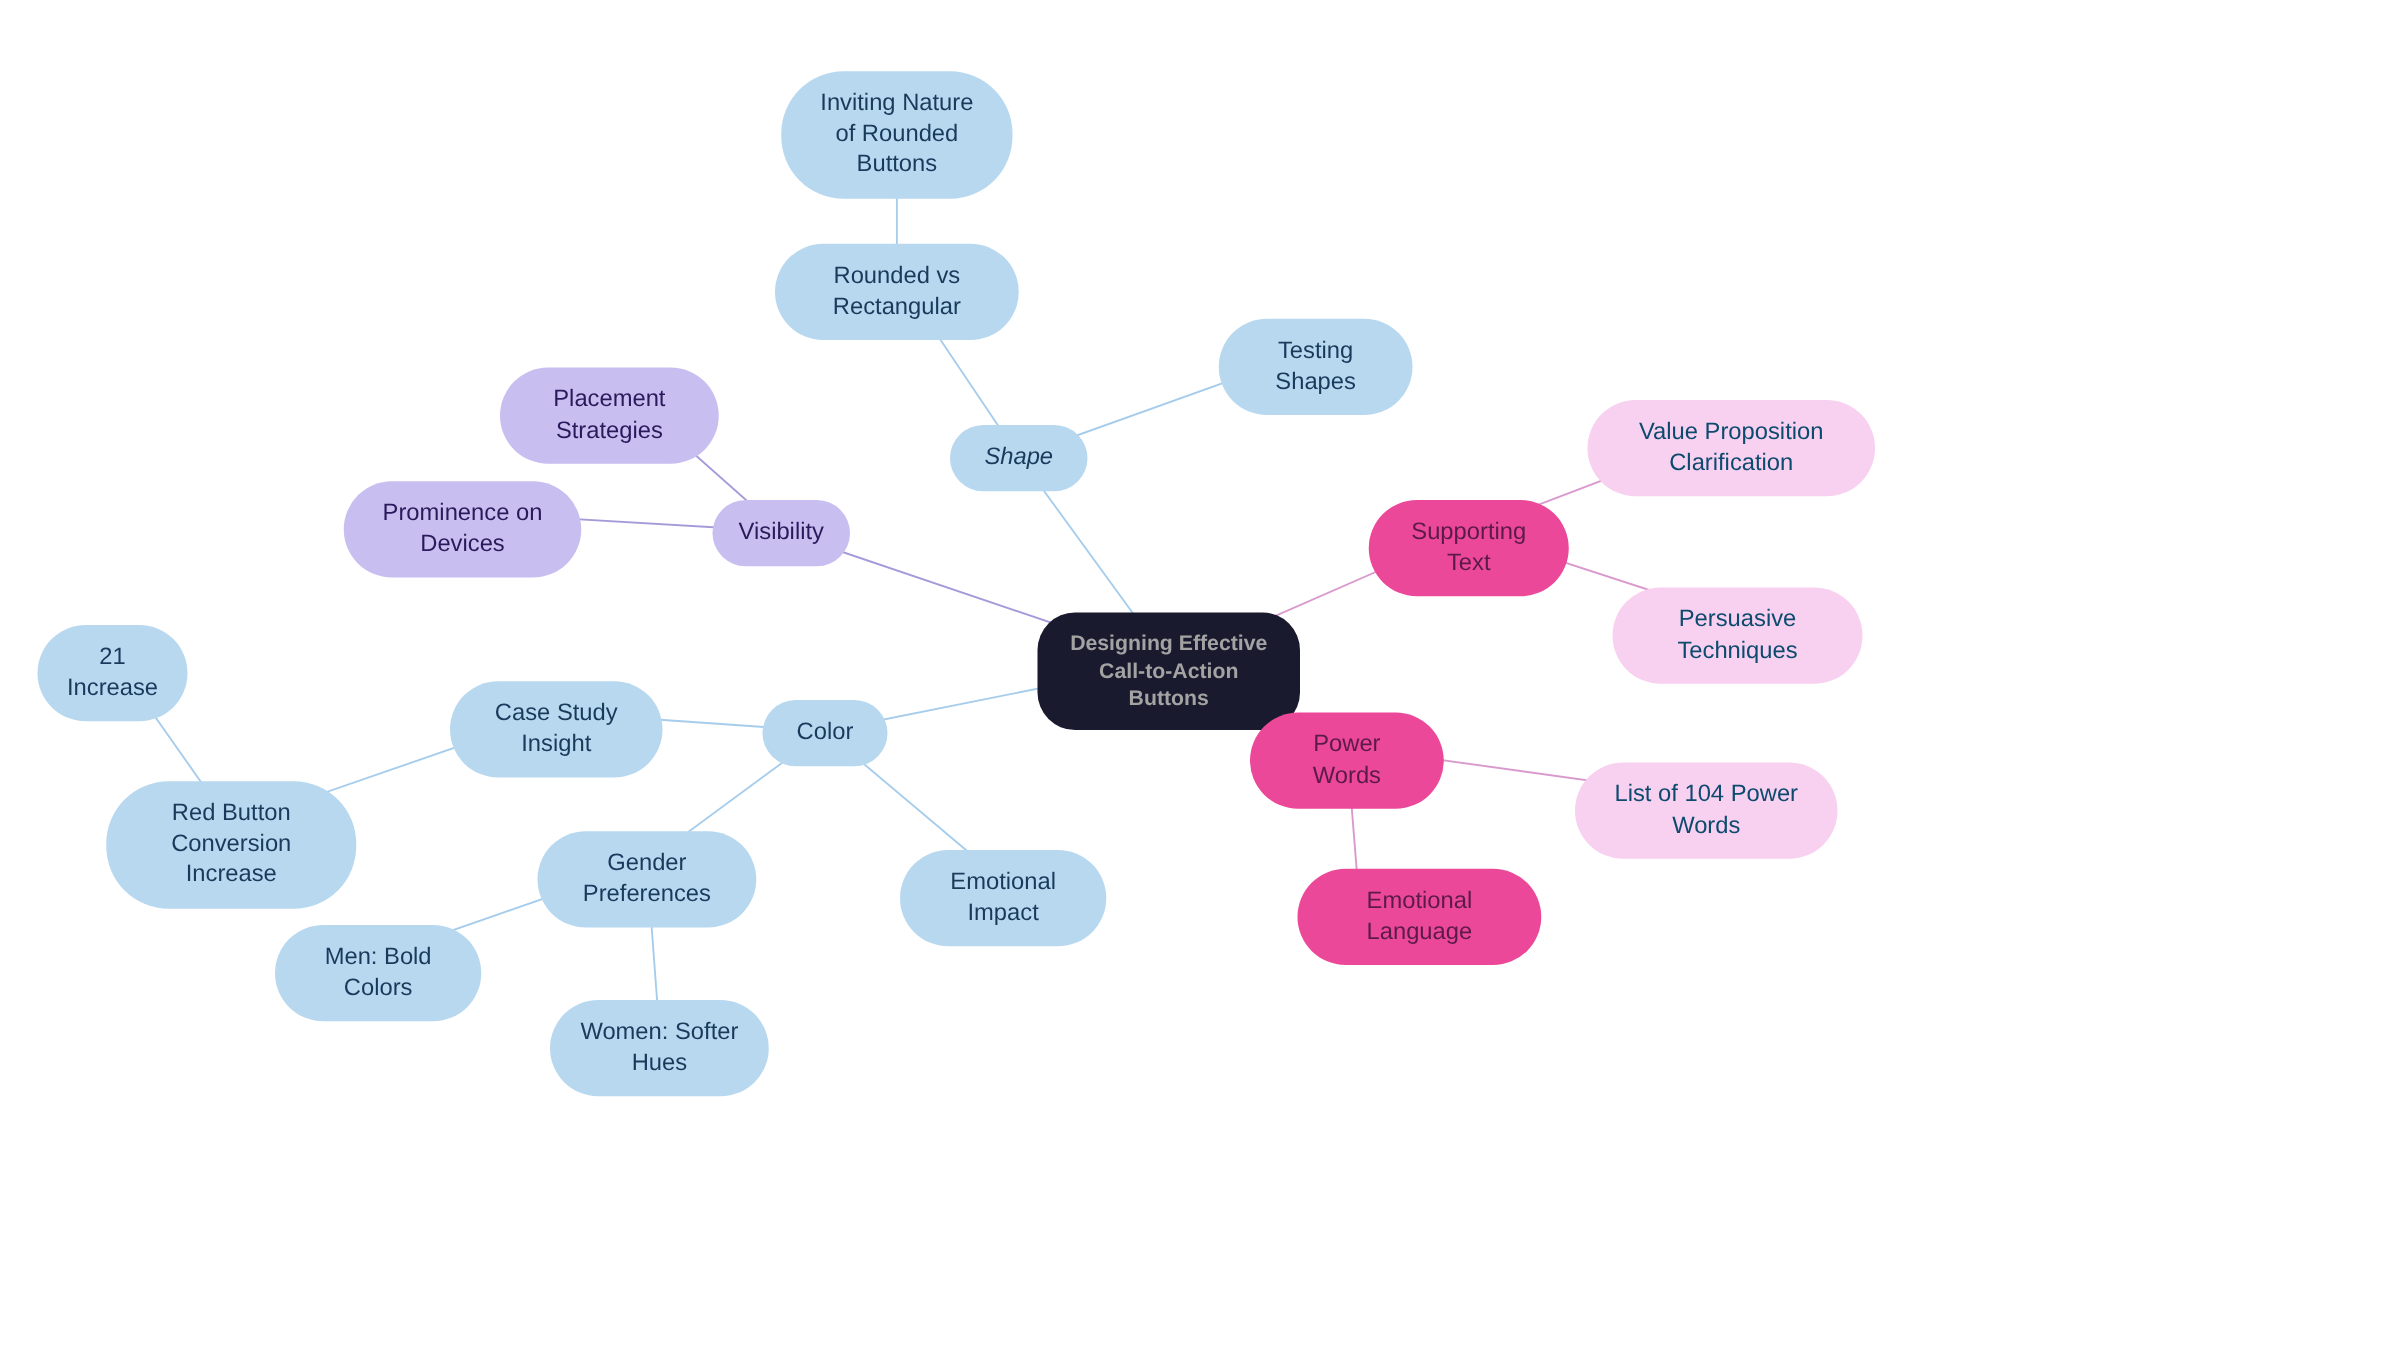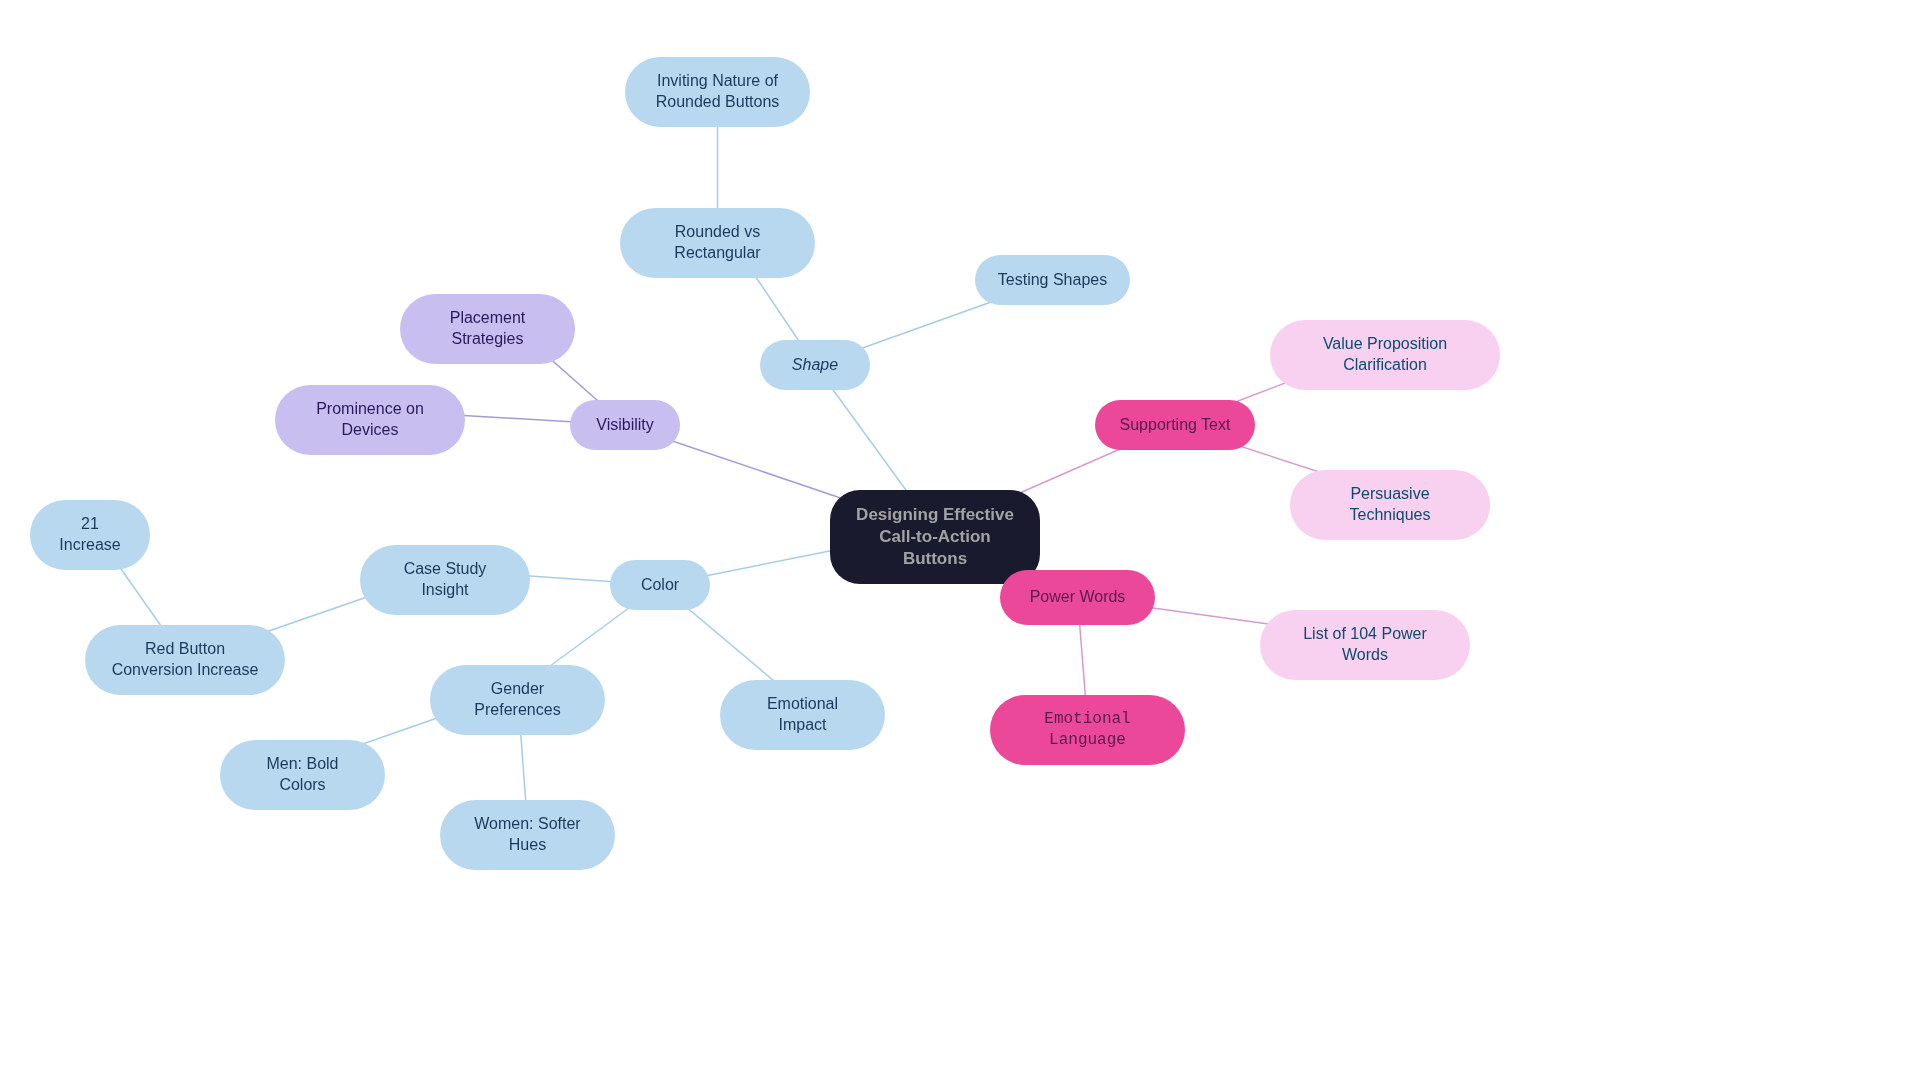--- a/index.html
+++ b/index.html
@@ -23,21 +23,21 @@
       height: 1083px;
       pointer-events: none;
     }
     .node {
       position: absolute;
       border-radius: 50px;
       display: flex;
       align-items: center;
       justify-content: center;
       text-align: center;
-      font-size: 16px;
+      font-size: 19px;
       font-weight: 500;
       cursor: default;
       line-height: 1.3;
       padding: 14px 22px;
     }
     .node-blue {
       background: #b8d8f0;
       color: #1a3a5c;
       border: none;
     }
@@ -88,34 +88,34 @@
       <line x1="517.5" y1="690" x2="527.5" y2="825" stroke="#90c0e8" stroke-width="1.5" opacity="0.8"></line>
       <line x1="1175" y1="425" x2="1385" y2="345" stroke="#d080c0" stroke-width="1.5" opacity="0.8"></line>
       <line x1="1175" y1="425" x2="1390" y2="495" stroke="#d080c0" stroke-width="1.5" opacity="0.8"></line>
       <line x1="1077.5" y1="597.5" x2="1365" y2="637.5" stroke="#d080c0" stroke-width="1.5" opacity="0.8"></line>
       <line x1="1077.5" y1="597.5" x2="1087.5" y2="722.5" stroke="#d080c0" stroke-width="1.5" opacity="0.8"></line>
     </svg>
 <div class="node node-center" style="left: 830px; top: 490px; width: 210px; min-height: 80px;">Designing Effective
 Call-to-Action Buttons</div>
     <div class="node node-blue" style="left: 625px; top: 57px; width: 185px; min-height: 70px;">Inviting Nature of Rounded
 Buttons</div>
-    <div class="node node-blue" style="left: 620px; top: 208px; width: 195px; min-height: 50px;">Rounded vs Rectangular</div>
+    <div class="node node-blue" style="left: 620px; top: 195px; width: 195px; min-height: 50px;">Rounded vs Rectangular</div>
     <div class="node node-blue" style="left: 760px; top: 340px; width: 110px; min-height: 50px; font-style: italic;">Shape</div>
     <div class="node node-blue" style="left: 975px; top: 255px; width: 155px; min-height: 50px;">Testing Shapes</div>
     <div class="node node-purple" style="left: 570px; top: 400px; width: 110px; min-height: 50px;">Visibility</div>
     <div class="node node-purple" style="left: 400px; top: 278px; width: 175px; min-height: 50px; margin-top: 16px;">Placement Strategies</div>
     <div class="node node-purple" style="left: 275px; top: 385px; width: 190px; min-height: 50px;">Prominence on Devices</div>
     <div class="node node-blue" style="left: 30px; top: 500px; width: 120px; min-height: 50px;">21 Increase</div>
     <div class="node node-blue" style="left: 85px; top: 625px; width: 200px; min-height: 70px;">Red Button Conversion
 Increase</div>
     <div class="node node-blue" style="left: 360px; top: 545px; width: 170px; min-height: 50px;">Case Study Insight</div>
     <div class="node node-blue" style="left: 610px; top: 560px; width: 100px; min-height: 50px;">Color</div>
     <div class="node node-blue" style="left: 720px; top: 680px; width: 165px; min-height: 50px;">Emotional Impact</div>
     <div class="node node-blue" style="left: 430px; top: 665px; width: 175px; min-height: 50px;">Gender Preferences</div>
     <div class="node node-blue" style="left: 220px; top: 740px; width: 165px; min-height: 50px;">Men: Bold Colors</div>
     <div class="node node-blue" style="left: 440px; top: 800px; width: 175px; min-height: 50px;">Women: Softer Hues</div>
     <div class="node node-pink" style="left: 1095px; top: 400px; width: 160px; min-height: 50px;">Supporting Text</div>
     <div class="node node-light-pink" style="left: 1270px; top: 320px; width: 230px; min-height: 50px;">Value Proposition Clarification</div>
     <div class="node node-light-pink" style="left: 1290px; top: 470px; width: 200px; min-height: 50px;">Persuasive Techniques</div>
     <div class="node node-pink" style="left: 1000px; top: 570px; width: 155px; min-height: 55px;">Power Words</div>
     <div class="node node-light-pink" style="left: 1260px; top: 610px; width: 210px; min-height: 55px;">List of 104 Power Words</div>
-    <div class="node node-pink" style="left: 990px; top: 695px; width: 195px; min-height: 55px; font-family: Liberation Mono, monospace;">Emotional Language</div>
+    <div class="node node-pink" style="left: 1038px; top: 695px; width: 195px; min-height: 55px;">Emotional Language</div>
   </div>
 
 </body></html>

